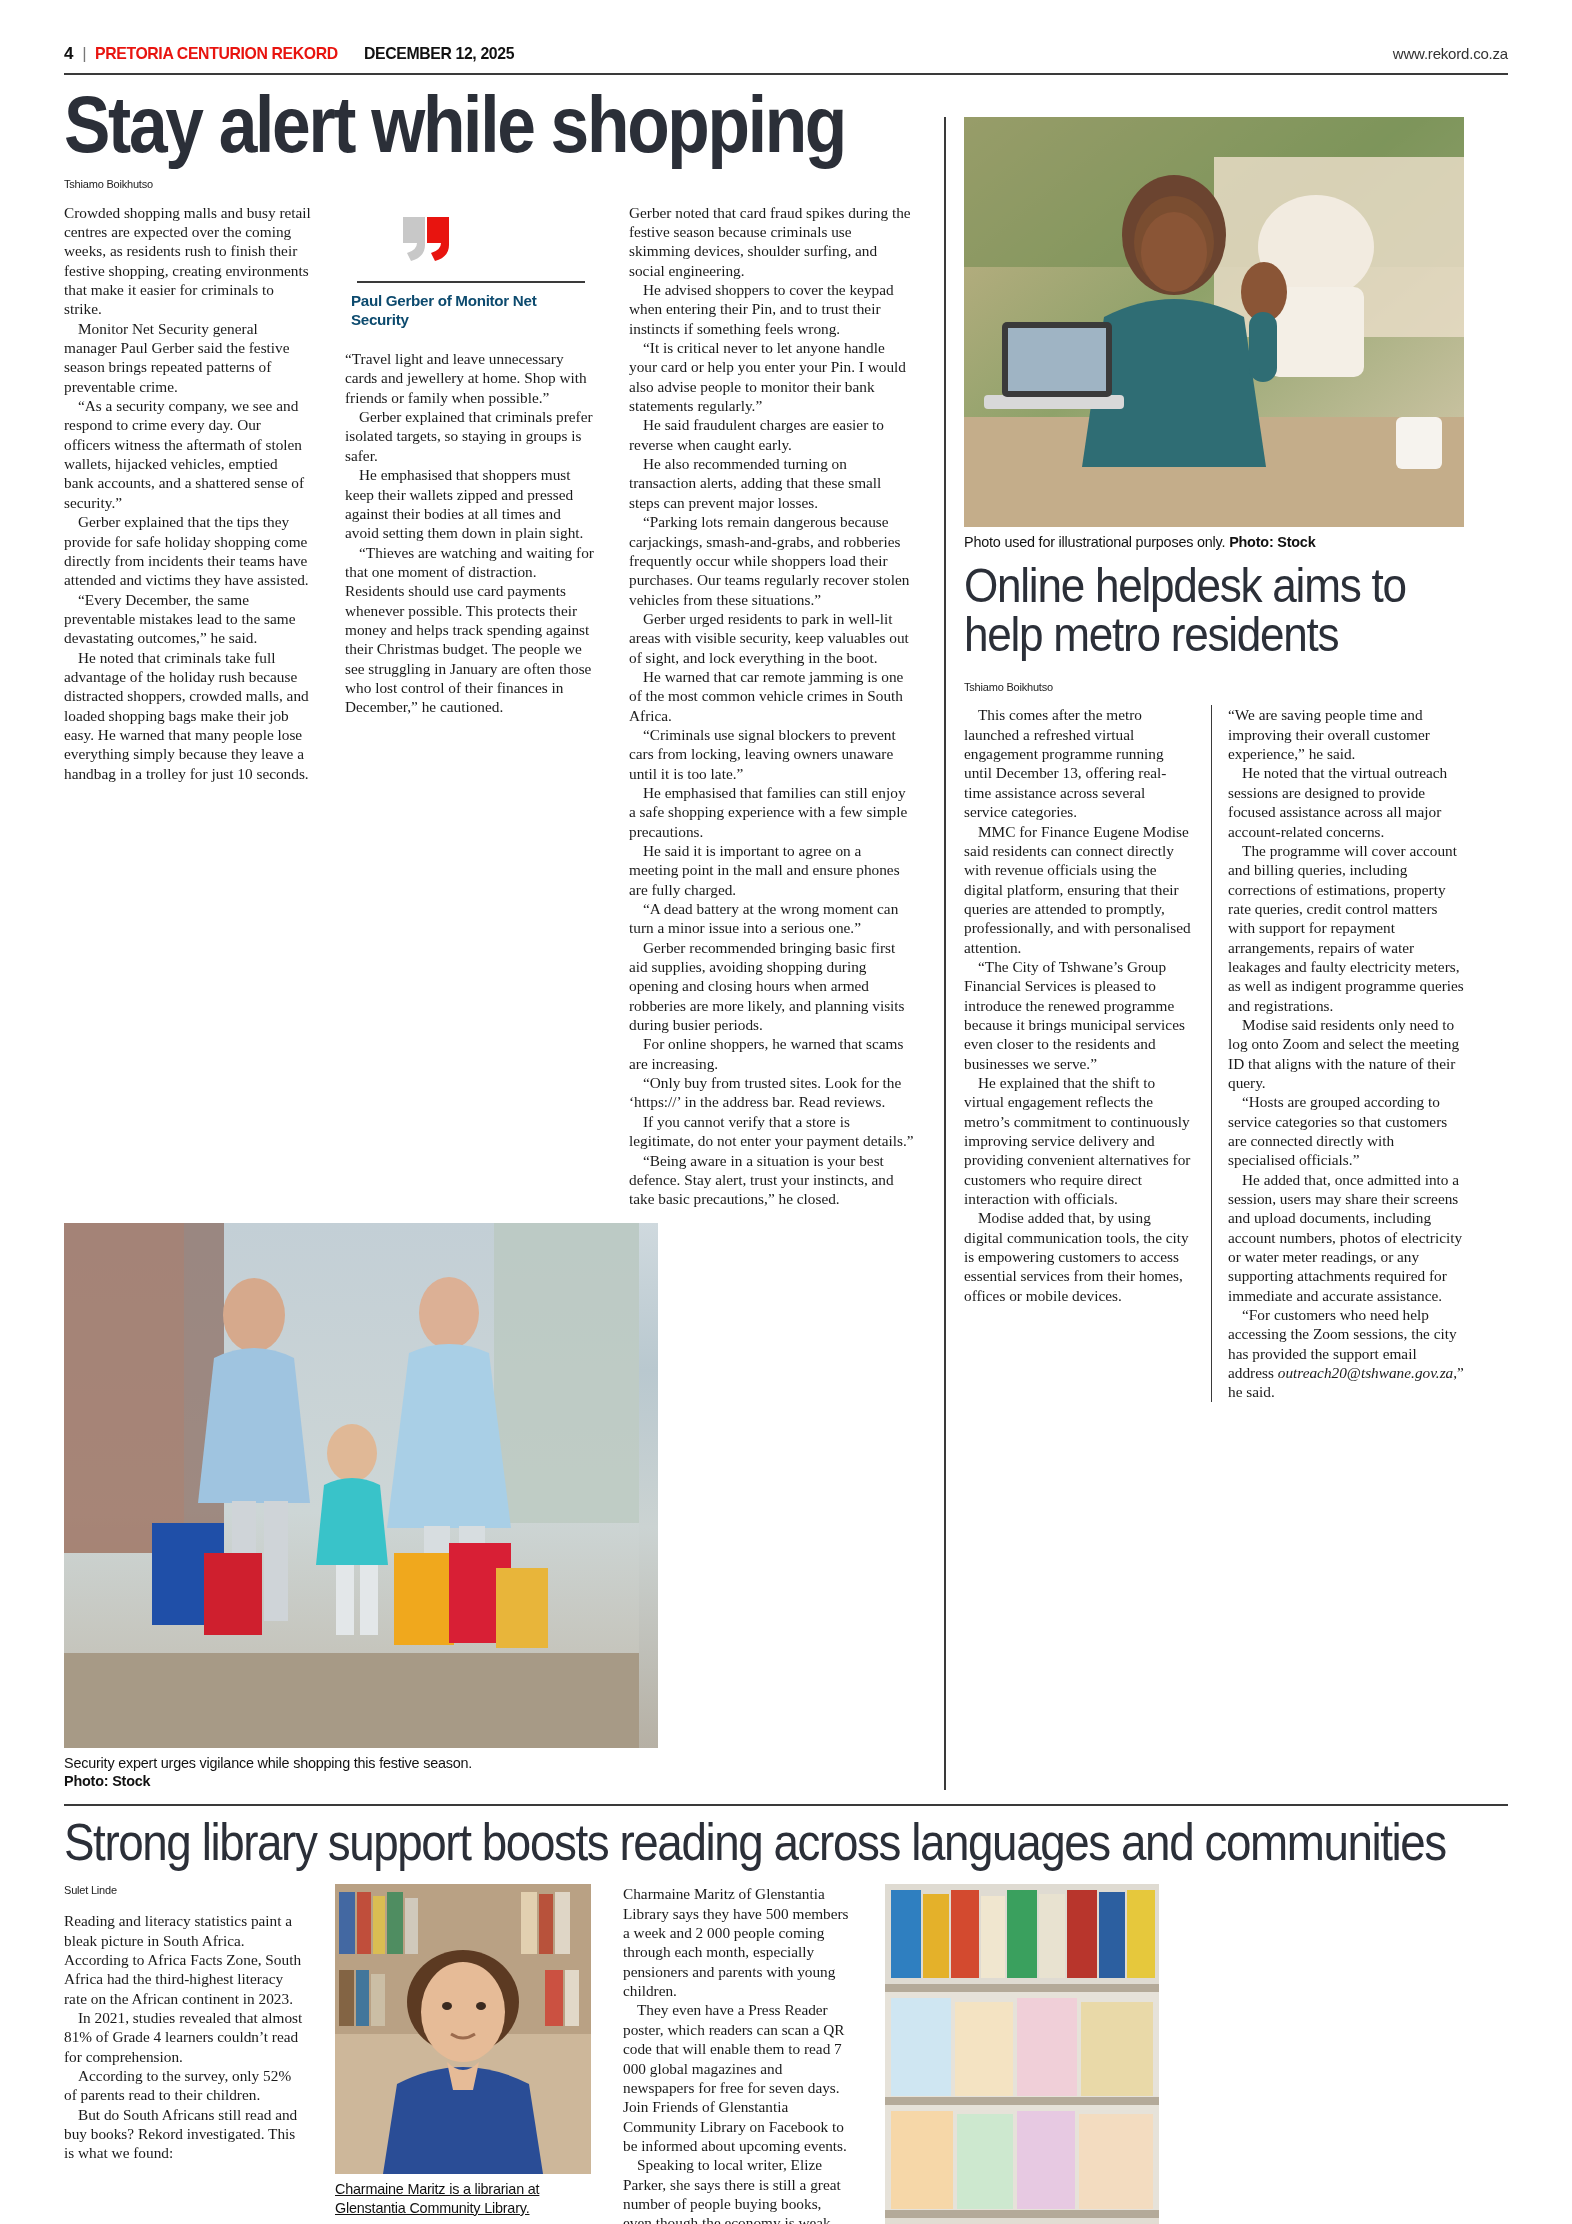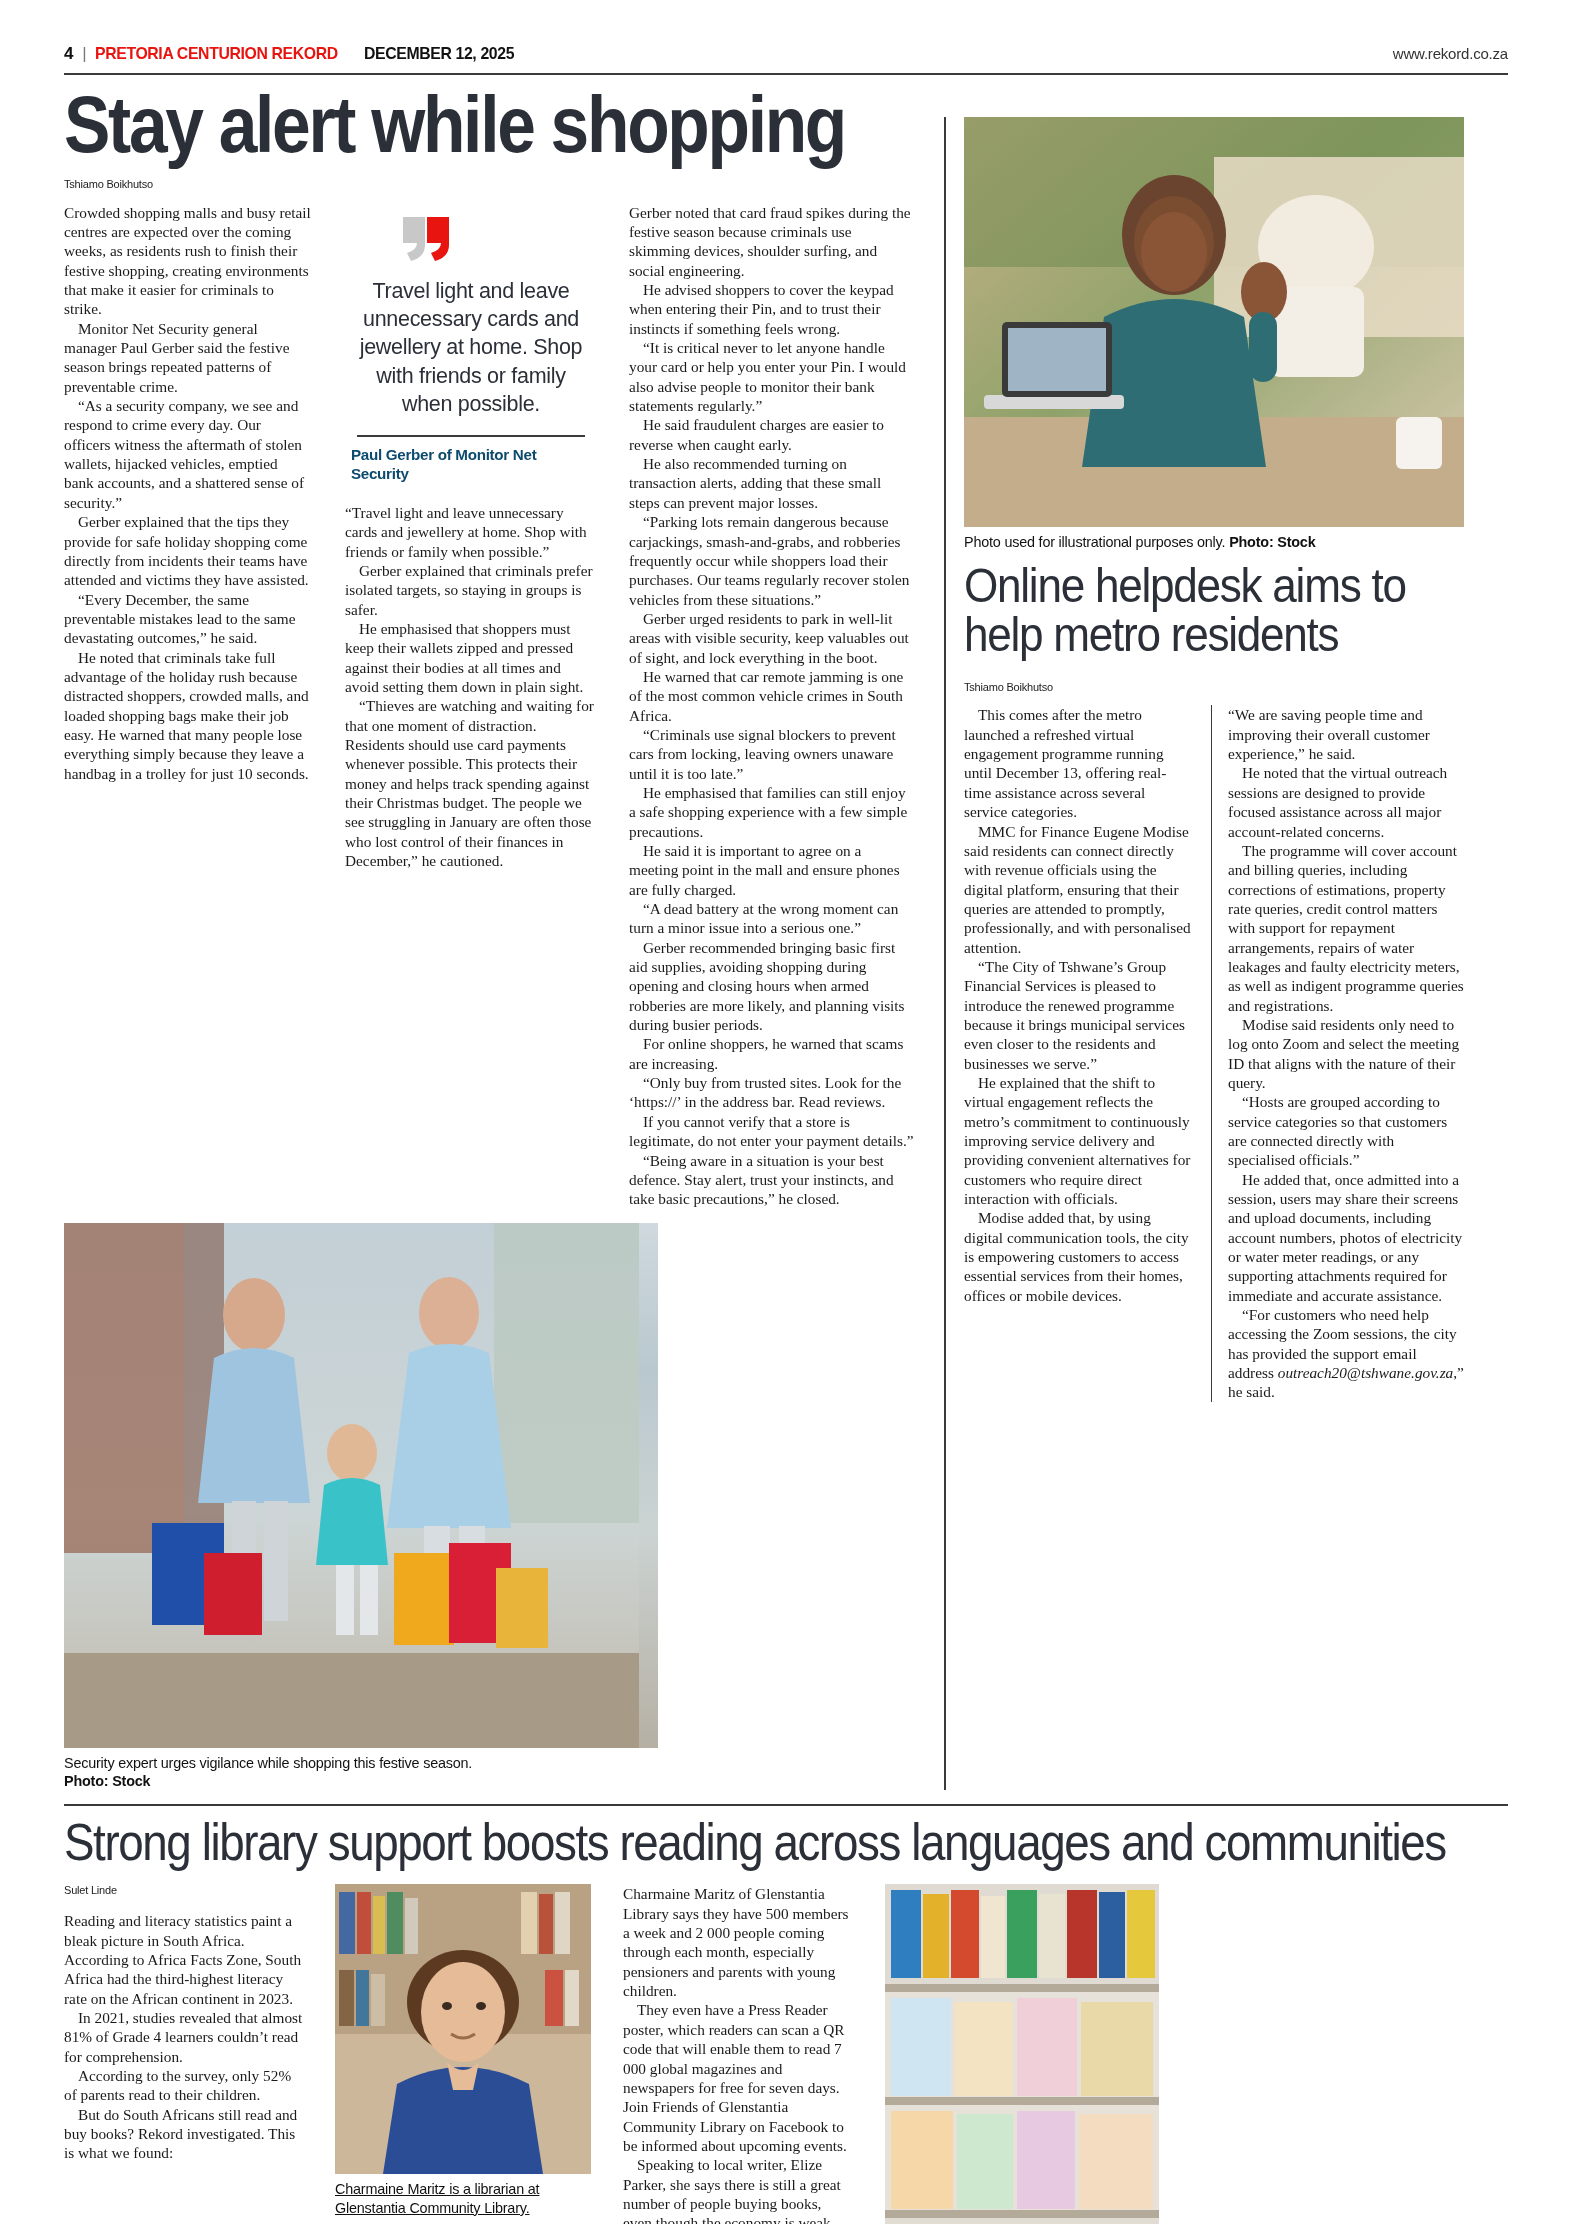--- a/index.html
+++ b/index.html
@@ -120,21 +120,20 @@
         </div>
 
         <div class="col" style="width:280px; padding:0 15px;">
           <div class="pullquote">
             <div class="pq-mark">
               <svg width="54" height="54" viewBox="0 0 54 54" aria-hidden="true">
                 <path d="M4 6 H26 V34 Q26 46 12 50 L8 42 Q18 39 18 32 H4 Z" fill="#c8c8c8"></path>
                 <path d="M28 6 H50 V34 Q50 46 36 50 L32 42 Q42 39 42 32 H28 Z" fill="#e8140f"></path>
               </svg>
             </div>
-            <div class="pq-text">Travel light and leave unnecessary cards and jewellery at home. Shop with friends or family when possible.</div>
             <div class="pq-rule"></div>
             <div class="pq-attr">Paul Gerber of Monitor Net Security</div>
           </div>
           <div style="height:20px"></div>
           <p class="first">“Travel light and leave unnecessary cards and jewellery at home. Shop with friends or family when possible.”</p>
           <p>Gerber explained that criminals prefer isolated targets, so staying in groups is safer.</p>
           <p>He emphasised that shoppers must keep their wallets zipped and pressed against their bodies at all times and avoid setting them down in plain sight.</p>
           <p>“Thieves are watching and waiting for that one moment of distraction. Residents should use card payments whenever possible. This protects their money and helps track spending against their Christmas budget. The people we see struggling in January are often those who lost control of their finances in December,” he cautioned.</p>
         </div>
 

